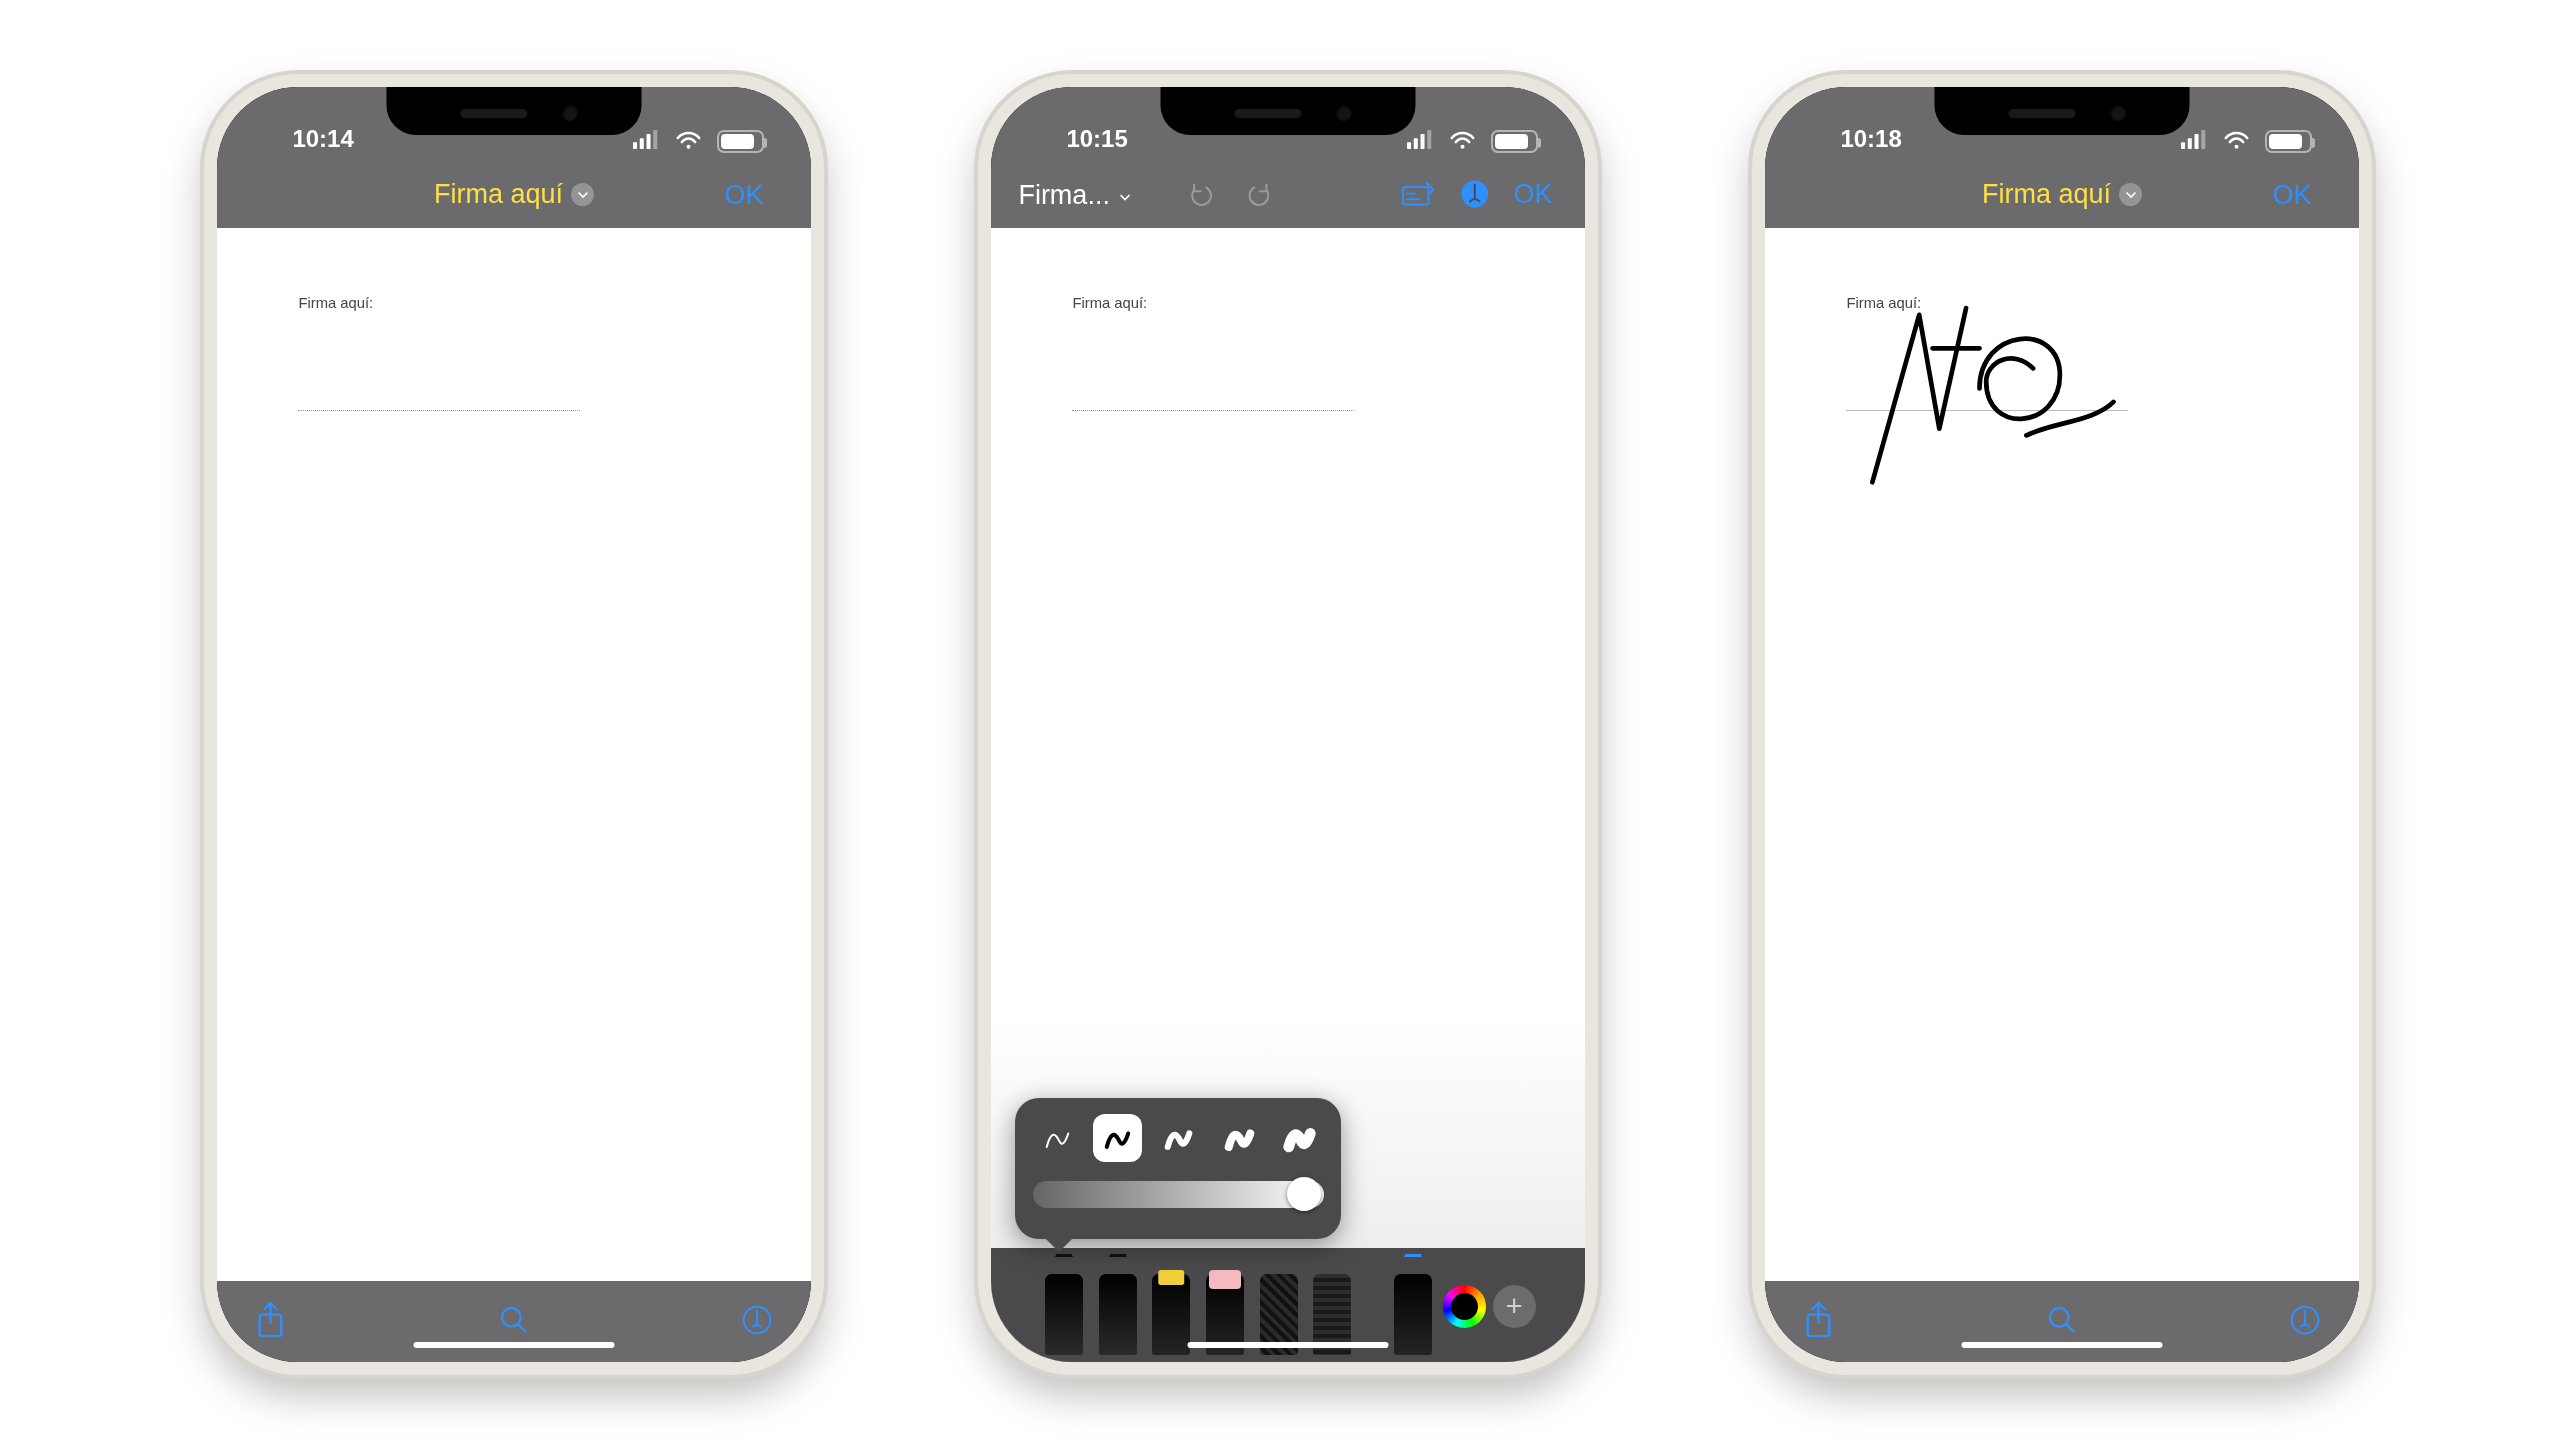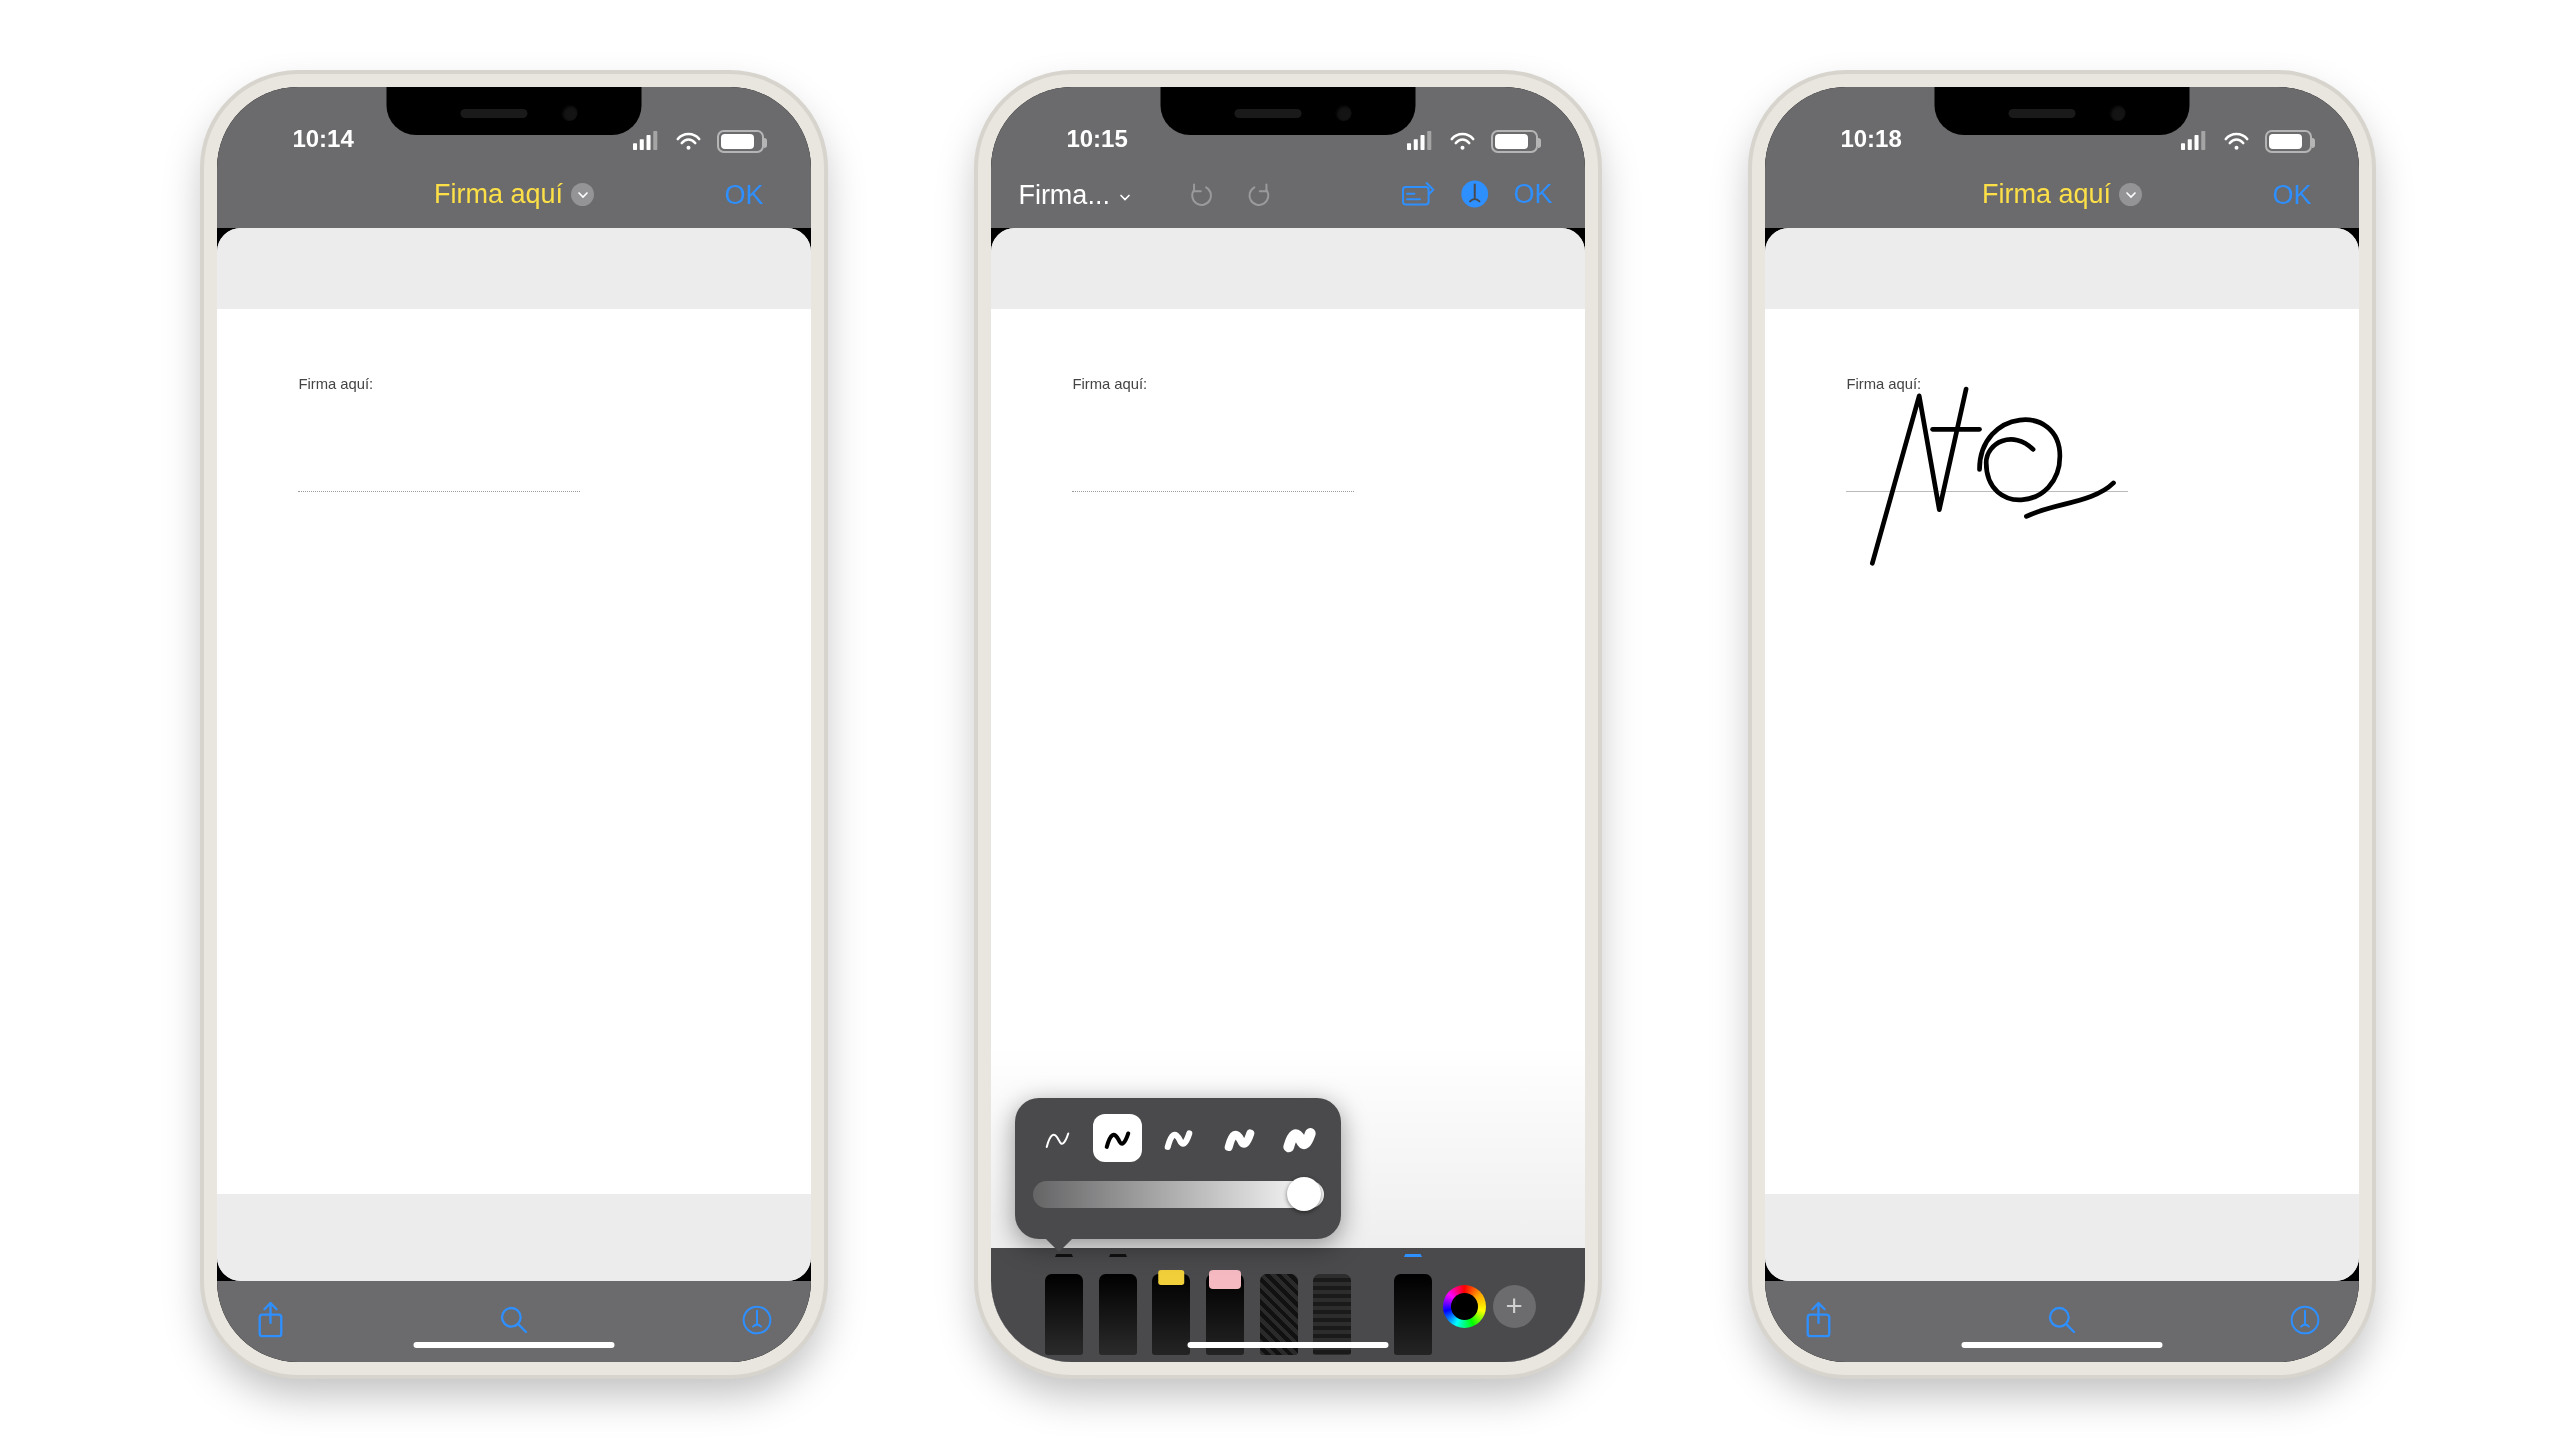--- a/index.html
+++ b/index.html
@@ -62,21 +62,21 @@
     display: flex;
     align-items: flex-end;
     justify-content: space-between;
     padding: 0 47px 8px 47px;
     color: #fff;
     background: #6b6a6c;
     position: relative;
     z-index: 10;
   }
   .status-time { font-size: 24px; font-weight: 600; margin-left: 28px; }
-  .status-right { display:flex; align-items:center; gap:15px;font-style:italic; }
+  .status-right { display:flex; align-items:flex-start; gap:15px;font-style:italic; }
   .signal-icon, .wifi-icon { display:inline-block; }
   .battery {
     display:inline-flex; align-items:center; gap:2.7px;
     border:2px solid rgba(255,255,255,0.5); border-radius:6.7px;
     padding:1.3px; position:relative; width:47px; height:23px;
     justify-content:center;
   }
   .battery::after{
     content:""; position:absolute; right:-5.4px; top:6px;
     width:3.4px; height:9.4px; background:rgba(255,255,255,0.5);
@@ -117,23 +117,22 @@
     position:absolute; right:32px; top:50%; transform:translateY(-50%);
     display:flex; align-items:center; gap:24px;
   }
   .nav-undo-redo{
     position:absolute; left:195px; top:50%; transform:translateY(-50%);
     display:flex; align-items:center; gap:29.5px;
   }
   .content {
     background:#ececec;
     height: calc(100% - 141px - 81px);
-    display:flex; flex-direction:column;
+    display:flex; 
     overflow:hidden;
-    border-radius:24px;
   }
   .content.full { height: calc(100% - 141px); }
   .doc-gap{ height:81px; background:#ececec; }
   .document {
     background:#fff; flex:1; position:relative;
     padding: 67px 81px;
     font-size:14.8px; color:#555;
   }
   .sign-label{ font-size:14.8px; color:#444; }
   .sign-line{

